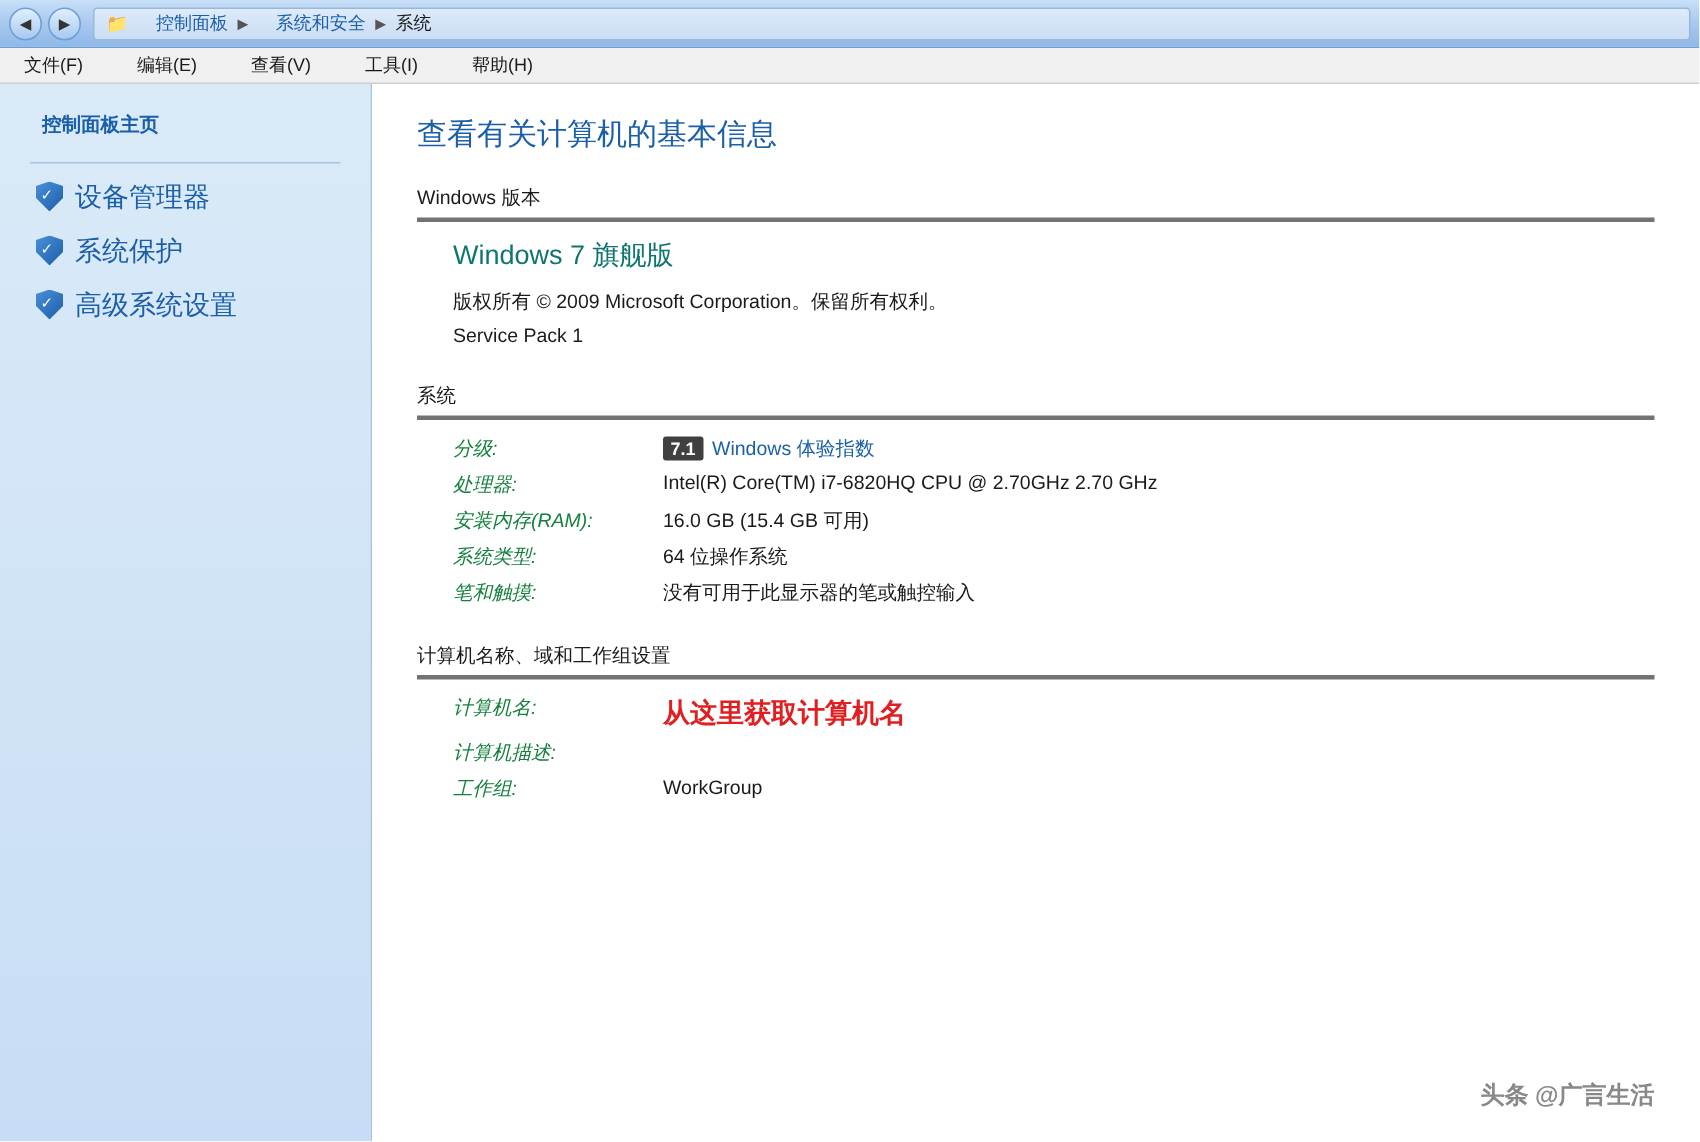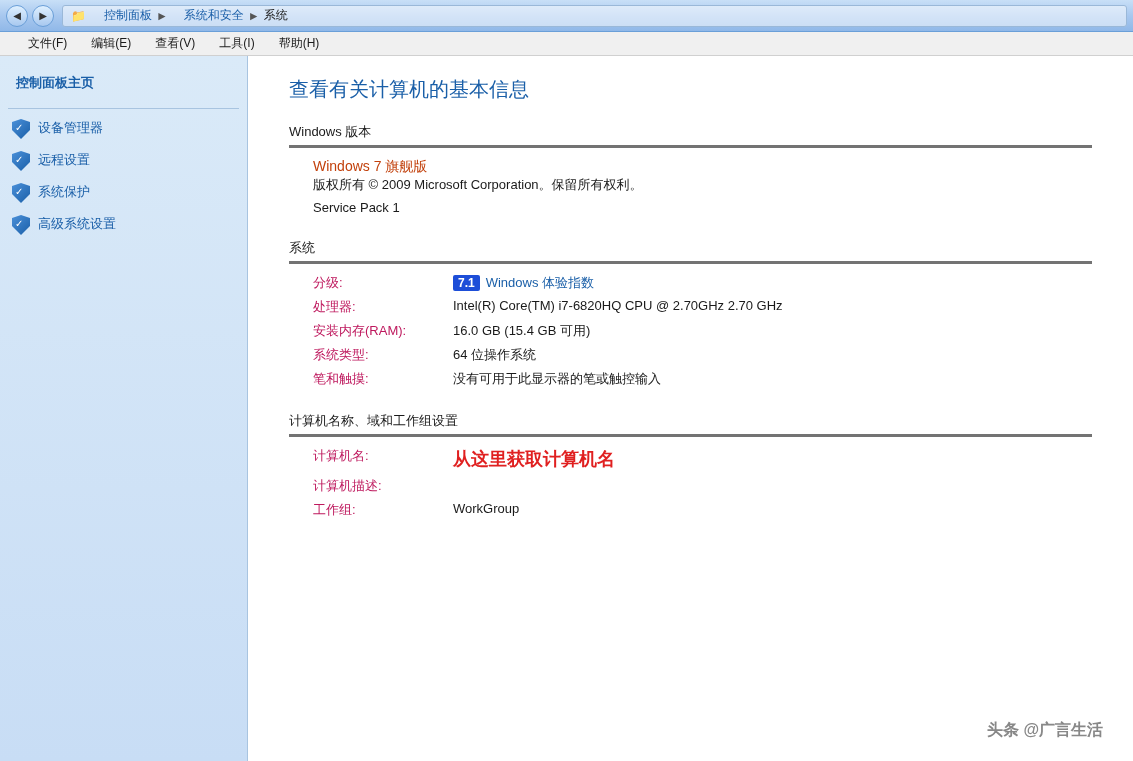--- a/index.html
+++ b/index.html
@@ -67,64 +67,64 @@
       margin-right: 6px;
       color: #e8a820;
     }
 
     
     .menu-bar {
       height: 24px;
       background: #f0f0f0;
       display: flex;
       align-items: center;
-      padding: 0 20px;
+      padding: 0 8px;
       border-bottom: 1px solid #d0d0d0;
-      gap: 8px;
+      gap: 20px;
     }
     .menu-item {
       padding: 2px 8px;
       cursor: pointer;
       font-size: 12px;
       color: #1a1a1a;
     }
 
     
     .main-layout {
       display: flex;
       height: calc(761px - 32px - 24px);
     }
 
     
     .sidebar {
       width: 248px;
       background: linear-gradient(to bottom, #daeaf8 0%, #c8ddf5 100%);
       border-right: 1px solid #a8c4e0;
-      padding: 12px 0;
+      padding: 12px 12px;
       flex-shrink: 0;
     }
     .sidebar-home {
       padding: 6px 16px 12px 16px;
       font-size: 13px;
       color: #1a5fa8;
       font-weight: bold;
       cursor: pointer;
     }
     .sidebar-divider {
       height: 1px;
       background: #a8c4e0;
       margin: 4px 8px;
     }
     .sidebar-item {
       display: flex;
-      align-items: flex-start;
+      align-items: center;
       padding: 6px 12px;
       cursor: pointer;
       color: #1a5fa8;
-      font-size: 13px;
+      font-size: 18px;
       gap: 8px;
     }
     
     .shield {
       width: 18px;
       height: 20px;
       background: linear-gradient(135deg, #4a90d9, #1a5fa8);
       clip-path: polygon(50% 0%, 100% 15%, 100% 55%, 50% 100%, 0% 55%, 0% 15%);
       position: relative;
     }
@@ -134,21 +134,21 @@
       top: 3px;
       left: 3px;
       font-size: 10px;
       color: white;
     }
 
     
     .content {
       flex: 1;
       background: #fff;
-      padding: 20px 41px;
+      padding: 20px 30px;
       overflow-y: auto;
     }
     .page-title {
       font-size: 20px;
       color: #1a5fa8;
       margin-bottom: 20px;
       font-weight: normal;
     }
 
     
@@ -165,50 +165,51 @@
     .section-content {
       padding-left: 24px;
     }
     .info-row {
       display: flex;
       margin-bottom: 6px;
       font-size: 13px;
     }
     .info-label {
       width: 140px;
-      color: #be185d;
+      color: #15803d;
       flex-shrink: 0;
+      font-style: italic;
     }
     .info-value {
       color: #1a1a1a;
       flex: 1;
     }
     .win-version {
-      font-size: 14px;
-      color: #c2410c;
-      margin-bottom: 0;
+      font-size: 18px;
+      color: #0f766e;
+      margin-bottom: 10px;
     }
     .win-copyright {
       font-size: 13px;
       color: #1a1a1a;
       margin-bottom: 6px;
     }
     .service-pack {
       font-size: 13px;
       color: #1a1a1a;
     }
 
     
     .wei-badge {
       display: inline-flex;
       align-items: center;
       gap: 6px;
     }
     .wei-score {
-      background: #1d4ed8;
+      background: #404040;
       color: white;
       font-size: 12px;
       font-weight: bold;
       padding: 1px 5px;
       border-radius: 2px;
       text-align: right;
     }
     .wei-link {
       color: #1a5fa8;
       cursor: pointer;
@@ -275,24 +276,20 @@
   <div class="sidebar">
     <div class="sidebar-home">控制面板主页</div>
     <div class="sidebar-divider"></div>
 
     <div class="sidebar-item">
       <div class="shield"></div>
       <span>设备管理器</span>
     </div>
     <div class="sidebar-item">
       <div class="shield"></div>
-      <span>远程设置</span>
-    </div>
-    <div class="sidebar-item">
-      <div class="shield"></div>
       <span>系统保护</span>
     </div>
     <div class="sidebar-item">
       <div class="shield"></div>
       <span>高级系统设置</span>
     </div>
   </div>
 
   <div class="content">
 

